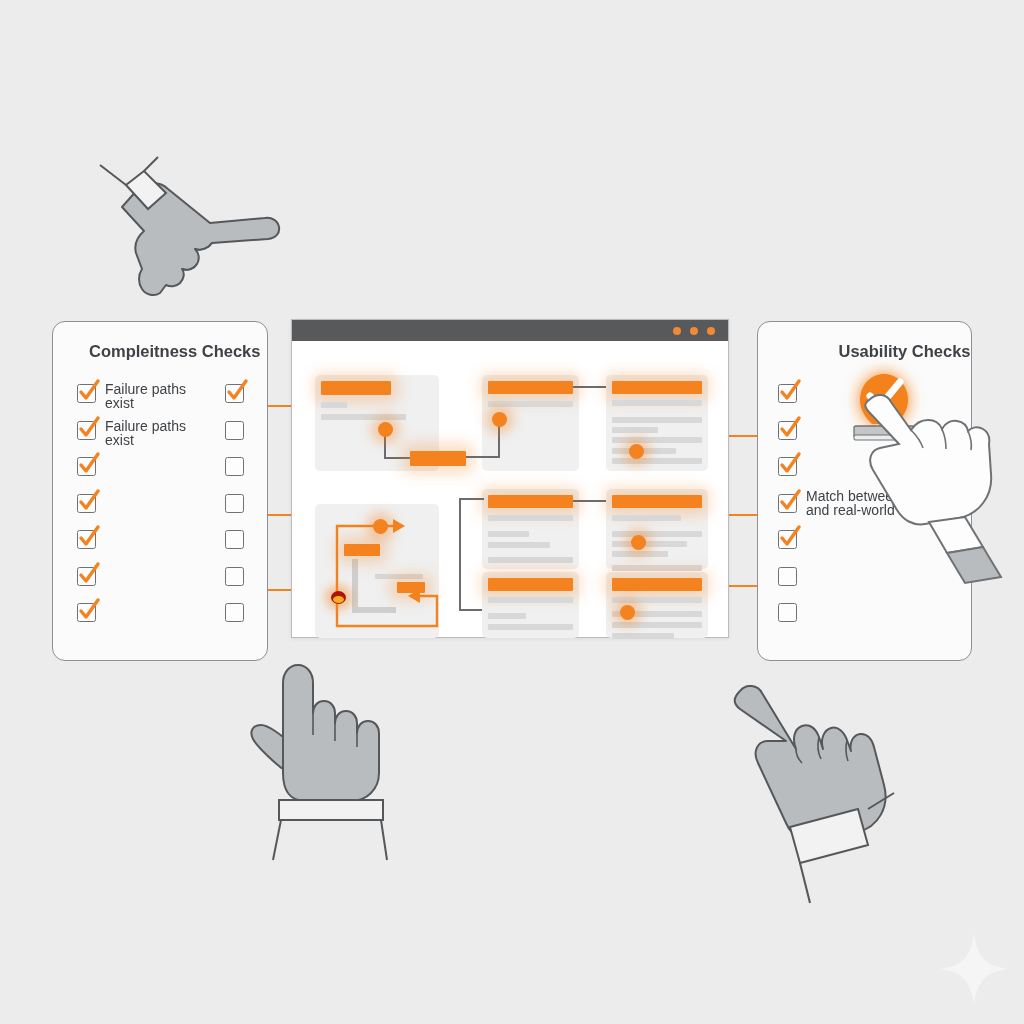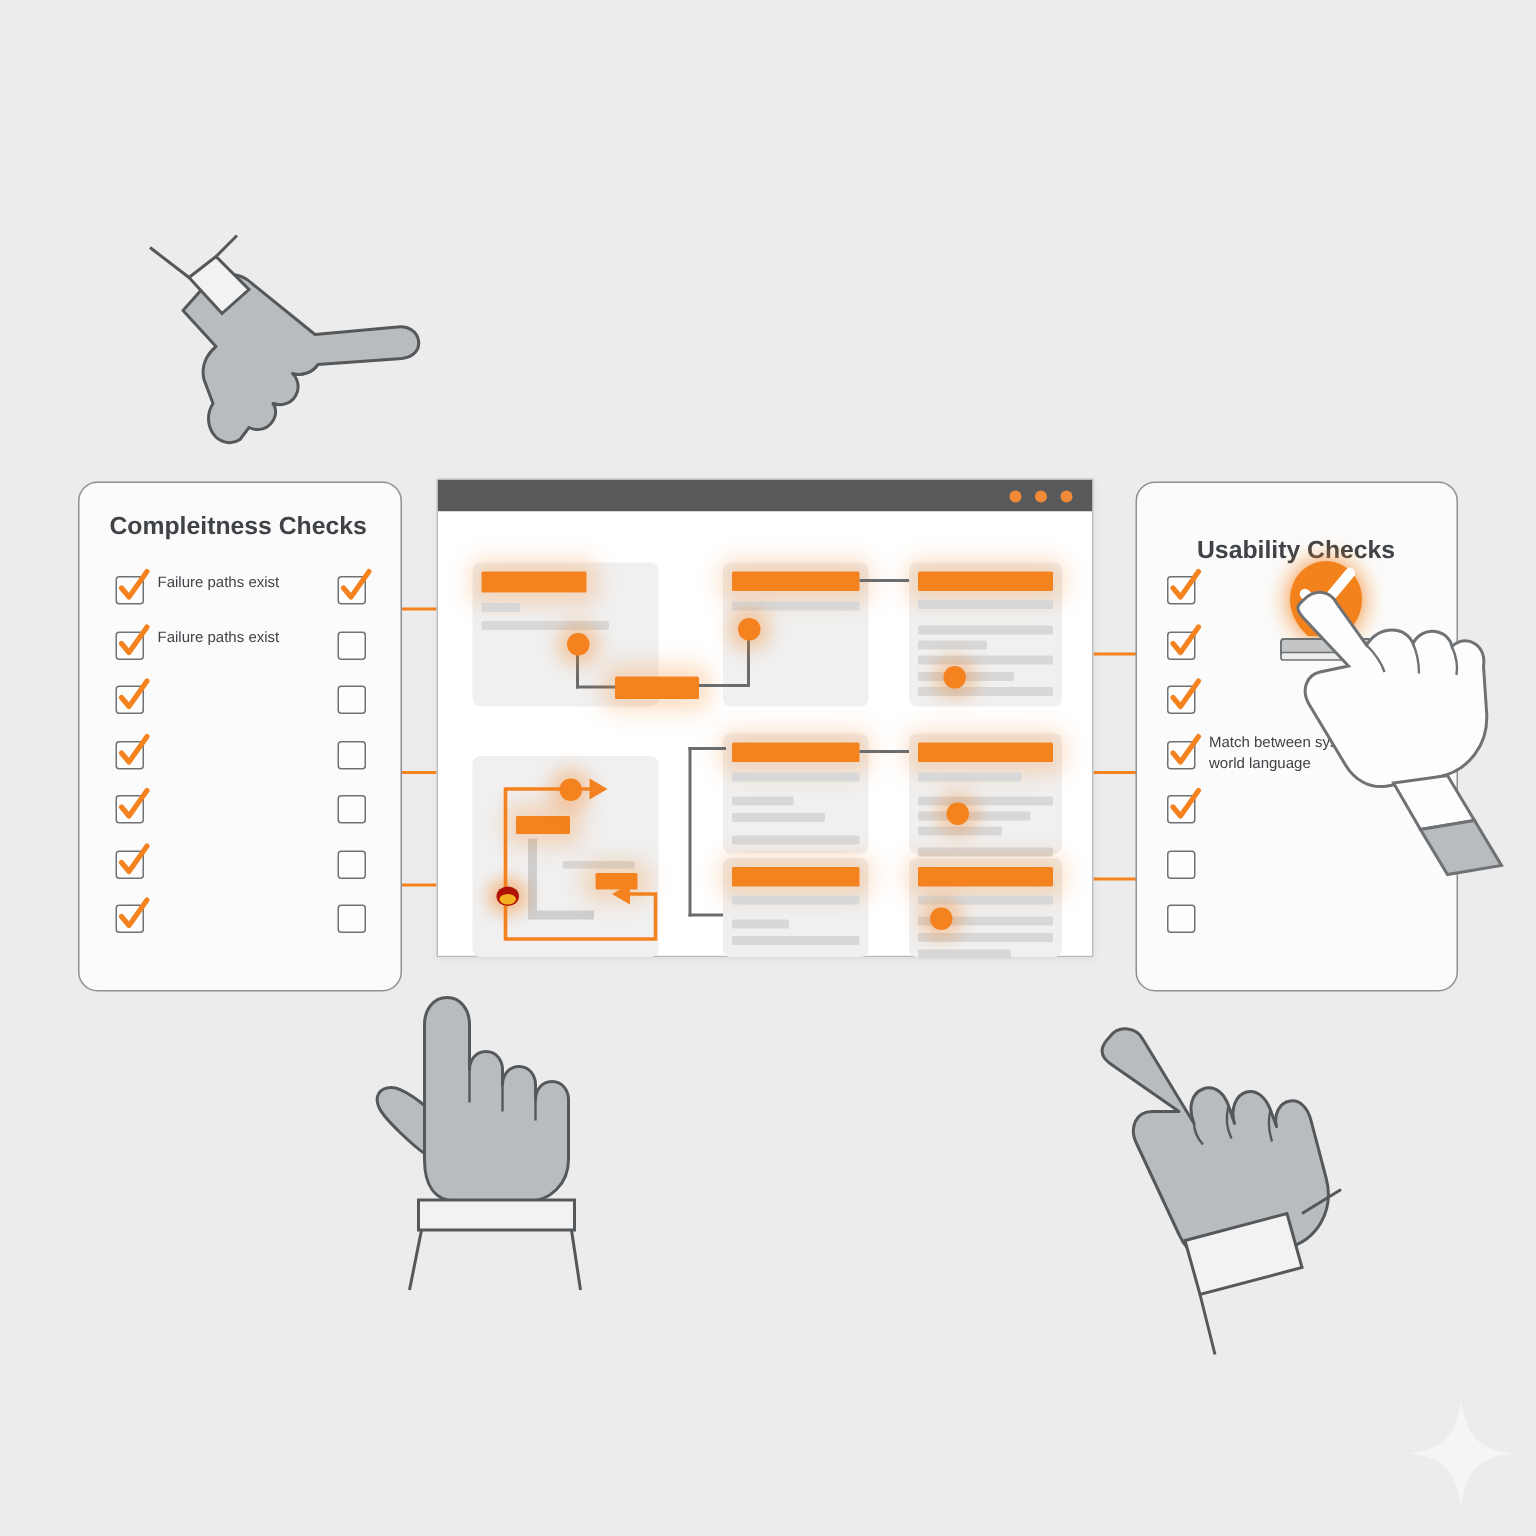--- a/index.html
+++ b/index.html
@@ -25,38 +25,38 @@
     border:1.6px solid #8d9094;
     border-radius:13px;
     box-sizing:border-box;
   }
   #panel-left{left:52px;top:321px;width:216px;height:340px;}
   #panel-right{left:757px;top:321px;width:215px;height:340px;}
   .panel-title{
     position:absolute;left:0;top:20px;width:100%;
     text-align:center;font-size:16.5px;font-weight:bold;color:#3f4246;
   }
-  #panel-left .panel-title{text-align:left;padding-left:20px;}
-  #panel-right .panel-title{text-align:left;padding-left:40px;margin-top:16px;}
+  #panel-left .panel-title{text-align:left;padding-left:36px;}
+  #panel-right .panel-title{text-align:center;padding-left:40px;}
 
   .rows{position:absolute;left:0;top:62px;width:100%;}
   .crow{position:relative;height:36.5px;}
 
   .cbox{
     position:absolute;width:19px;height:19px;
     border:1.7px solid #6e7276;border-radius:2.5px;
     background:#fdfdfd;box-sizing:border-box;
   }
   .cbox.l{left:24px;}
   .cbox.r{left:172px;}
   #panel-right .cbox.l{left:20px;}
   .tick{position:absolute;left:-3px;top:-7px;width:28px;height:26px;overflow:visible;}
   .row-label{
     position:absolute;left:52px;top:-2px;width:110px;
-    font-size:10px;color:#3f4246;line-height:14px;
+    font-size:14px;color:#3f4246;line-height:14px;
   }
   #panel-right .row-label{left:48px;width:165px;top:-5px;}
 
   
   #browser{
     position:absolute;left:291px;top:319px;width:438px;height:319px;
     background:#ffffff;border:1.4px solid #b9bcbf;box-sizing:border-box;
     box-shadow:0 1px 4px rgba(0,0,0,.07);
   }
   #browser-titlebar{

